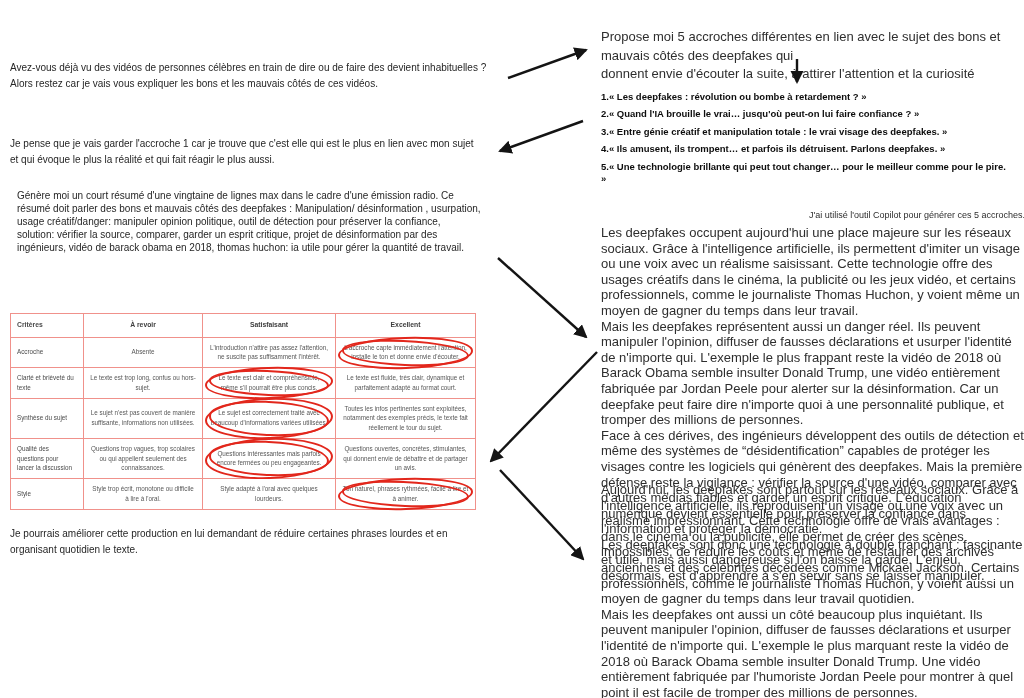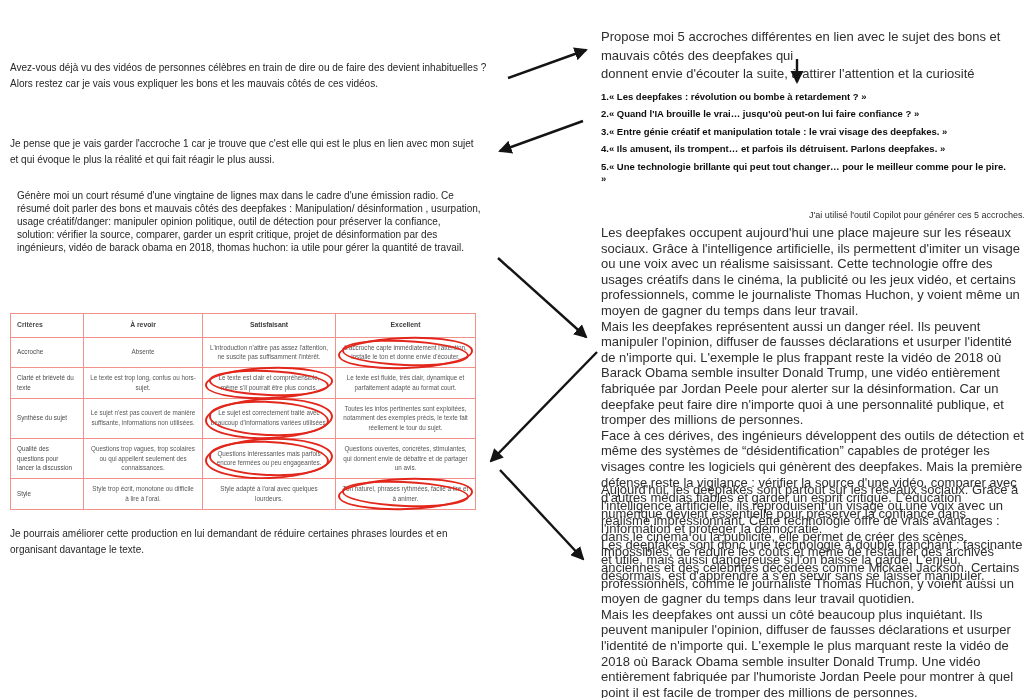--- a/index.html
+++ b/index.html
@@ -110,21 +110,21 @@
         <tr>
           <td class="crit">Style</td>
           <td>Style trop écrit, monotone ou difficile à lire à l'oral.</td>
           <td>Style adapté à l'oral avec quelques lourdeurs.</td>
           <td class="circled">Ton naturel, phrases rythmées, facile à lire et à animer.</td>
         </tr>
       </tbody>
   </table>
 
   <div class="abs ltext" style="left:10px;top:526px;width:520px;">Je pourrais améliorer cette production en lui demandant de réduire certaines phrases lourdes et en
-organisant davantage le texte.</div>
+organisant quotidien le texte.</div>
 
   <div class="abs rprompt" style="left:601px;top:28px;width:424px;">Propose moi 5 accroches différentes en lien avec le sujet des bons et mauvais côtés des deepfakes qui
 donnent envie d'écouter la suite, à attirer l'attention et la curiosité</div>
 
   <div class="abs accroches" style="left:601px;top:91px;">
 
       <div class="accroche-item">1.« Les deepfakes : révolution ou bombe à retardement ? »</div>
 
       <div class="accroche-item">2.« Quand l'IA brouille le vrai… jusqu'où peut-on lui faire confiance ? »</div>
 

